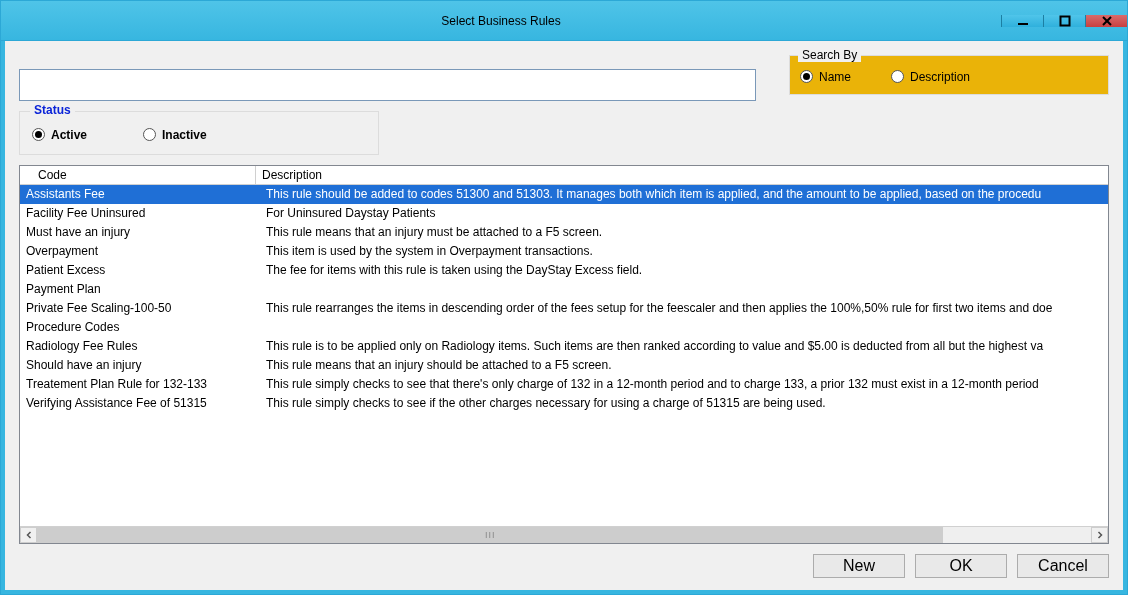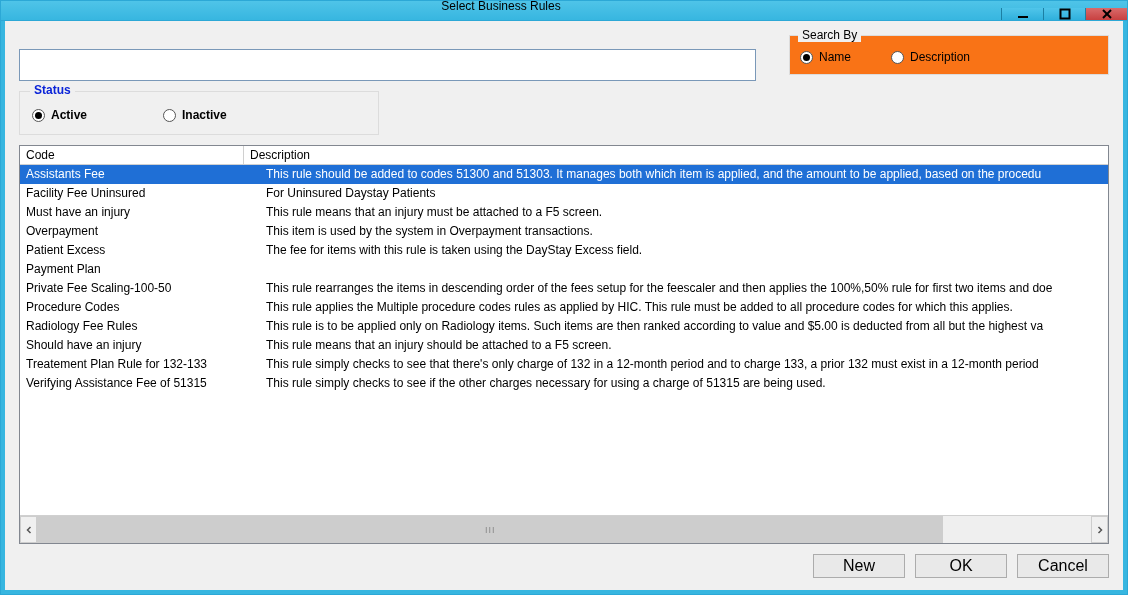--- a/index.html
+++ b/index.html
@@ -14,25 +14,25 @@
   }
   .window {
     width: 1128px;
     height: 595px;
     border: 1px solid #2ca8d6;
     background: #fff;
     display: flex;
     flex-direction: column;
   }
   .titlebar {
-    height: 20px;
+    height: 40px;
     background: linear-gradient(#4fc4e8, #37b6e0);
     border-bottom: 1px solid #2ca8d6;
     display: flex;
-    align-items: flex-end;
+    align-items: center;
   }
   .titlebar .title {
     flex: 1;
     text-align: center;
     line-height: 28px;
     font-size: 12px;
     color: #000;
   }
   .title-controls {
     display: flex;
@@ -71,21 +71,21 @@
     padding: 0 6px;
     font-family: inherit;
     font-size: 12px;
     outline: none;
     margin-right: 16px;
     margin-top: 14px;
   }
   .searchby {
     width: 320px;
     border: 1px solid #dcdcdc;
-    background: #f97316;
+    background: #eab308;
     padding: 4px 26px 10px 10px;
     position: relative;
     margin-left: 17px;
   }
   .searchby .group-label {
     position: absolute;
     top: -8px;
     left: 8px;
     background: #f0f0f0;
     padding: 0 4px;
@@ -93,21 +93,21 @@
     font-size: 12px;
   }
   .radio-row {
     display: flex;
     align-items: center;
     gap: 40px;
     margin-top: 10px;
   }
   .radio-item {
     display: inline-flex;
-    align-items: flex-end;
+    align-items: flex-start;
     gap: 6px;
     font-size: 12px;
     color: #000;
   }
   .radio-outer {
     width: 13px;
     height: 13px;
     border: 1px solid #555;
     border-radius: 50%;
     display: inline-flex;
@@ -136,21 +136,21 @@
     position: absolute;
     top: -9px;
     left: 10px;
     background: #f0f0f0;
     padding: 0 4px;
     color: #0a24d8;
     font-weight: bold;
     font-size: 12px;
   }
   .status-box .radio-item { font-weight: bold; }
-  .status-box .radio-row { margin-top: 6px; gap: 76px; }
+  .status-box .radio-row { margin-top: 6px; gap: 56px; }
 
   .table-wrap {
     margin-top: 10px;
     flex: 1;
     border: 1px solid #828790;
     background: #fff;
     display: flex;
     flex-direction: column;
     overflow: hidden;
   }
@@ -158,21 +158,21 @@
     display: flex;
     border-bottom: 1px solid #d0d0d0;
   }
   .th {
     font-size: 12px;
     color: #000;
     padding: 2px 6px;
     border-right: 1px solid #d0d0d0;
     background: #fff;
   }
-  .th.code { width: 224px; flex: 0 0 224px; }
+  .th.code { width: 224px; flex: 0 0 224px; margin-left: 12px; }
   .th.desc { flex: 1; border-right: none; }
   .tbody {
     flex: 1;
     overflow: hidden;
     background: #fff;
   }
   .tr {
     display: flex;
     line-height: 19px;
     white-space: nowrap;
@@ -186,21 +186,21 @@
     text-overflow: clip;
   }
   .td.code { width: 224px; flex: 0 0 224px; }
   .td.desc { flex: 1; margin-left: 16px; }
   .tr.selected {
     background: #1f6fd6;
   }
   .tr.selected .td { color: #fff; }
 
   .hscroll {
-    height: 28px;
+    height: 17px;
     background: #f0f0f0;
     border-top: 1px solid #d0d0d0;
     display: flex;
     align-items: stretch;
   }
   .hs-btn {
     width: 17px;
     background: #f0f0f0;
     border: 1px solid #cdcdcd;
     display: flex;
@@ -340,21 +340,20 @@
           <div class="tr">
             <div class="td code">Payment Plan</div>
             <div class="td desc"></div>
           </div>
           <div class="tr">
             <div class="td code">Private Fee Scaling-100-50</div>
             <div class="td desc">This rule rearranges the items in descending order of the fees setup for the feescaler and then applies the 100%,50% rule for first two items and doe</div>
           </div>
           <div class="tr">
             <div class="td code">Procedure Codes</div>
-            <div class="td desc">This rule applies the Multiple procedure codes rules as applied by HIC. This rule must be added to all procedure codes for which this applies.</div>
           </div>
           <div class="tr">
             <div class="td code">Radiology Fee Rules</div>
             <div class="td desc">This rule is to be applied only on Radiology items. Such items are then ranked according to value and $5.00 is deducted from all but the highest va</div>
           </div>
           <div class="tr">
             <div class="td code">Should have an injury</div>
             <div class="td desc">This rule means that an injury should be attached to a F5 screen.</div>
           </div>
           <div class="tr">

